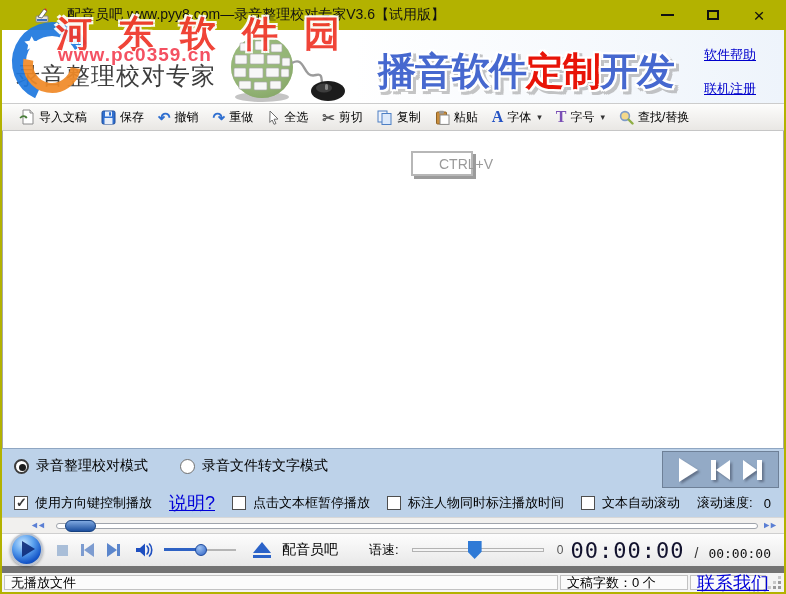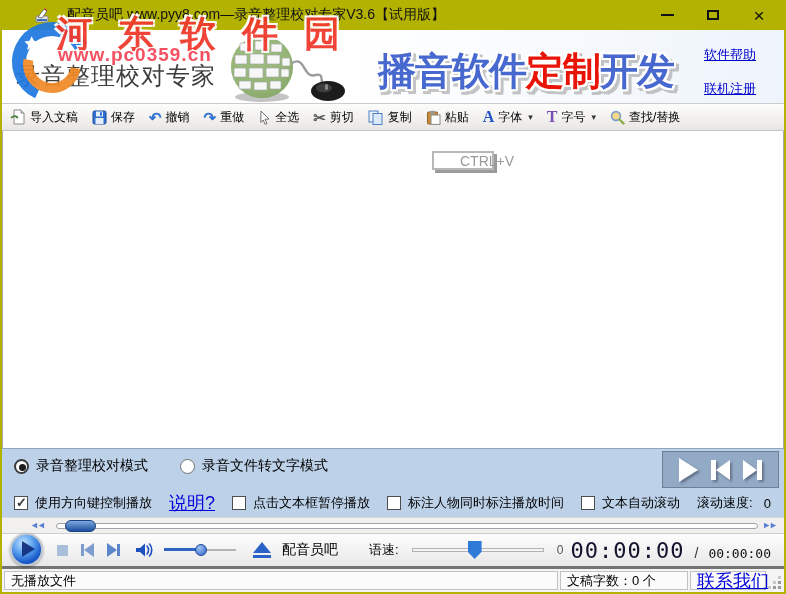--- a/index.html
+++ b/index.html
@@ -33,29 +33,29 @@
     letter-spacing:-1px;
     text-shadow:-2px -2px 0 #fff,2px -2px 0 #fff,-2px 2px 0 #fff,2px 2px 0 #fff,0 -2px 0 #fff,0 2px 0 #fff,-2px 0 0 #fff,2px 0 0 #fff;
     filter:drop-shadow(3px 3px 0 rgba(150,150,150,.55));
   }
   .banner .blue { color:#4668cf; }
   .banner .red  { color:#e81408; }
   .header-links { position:absolute; right:28px; top:16px; display:flex; flex-direction:column; gap:16px; }
   .hlink { color:#0000cc; font-size:13px; text-decoration:underline; white-space:nowrap; cursor:pointer;text-align:center; }
   
   .toolbar { position:relative; height:27px; flex:none; display:flex; align-items:center;
-    background:linear-gradient(#fdfdfc,#e9e7e4); border-bottom:1px solid #c6c6c6; padding-left:1px; }
+    background:linear-gradient(#fdfdfc,#e9e7e4); border-bottom:1px solid #c6c6c6; padding-left:10px; }
   .tb-item { display:flex; align-items:center; gap:4px; padding:0 7px; height:100%; font-size:12px; color:#000; cursor:default; white-space:nowrap; }
   .tb-item svg { flex:none; }
   .tb-glyph { font-size:15px; font-weight:bold; line-height:1; }
   .dd-arrow { font-size:9px; color:#333; margin-left:2px; }
   
   .editor { position:relative; flex:1; background:#ffffff; border-left:1px solid #a8a8a8; border-right:1px solid #a8a8a8; }
   .ctrlv {
-    position:absolute; left:429px; top:20px; width:62px; height:19px;
+    position:absolute; left:408px; top:20px; width:62px; height:25px;
     background:#fff; border:2px solid #b7b7b7; box-shadow:3px 3px 0 #9b9b9b;
     display:flex; align-items:center; justify-content:center;
     color:#9a9a9a; font-size:14px;padding-left:48px;
   }
   
   .mode-panel { position:relative; height:69px; flex:none; background:#bdd2e9; border-top:1px solid #8fa6c2; }
   .radio-row { position:absolute; left:12px; top:8px; display:flex; align-items:center; gap:32px; }
   .check-row { position:absolute; left:12px; top:42px; display:flex; align-items:center; gap:17px; font-size:13px; }
   .opt { display:flex; align-items:center; gap:7px; font-size:14px; color:#000; cursor:default; white-space:nowrap; }
   .radio { width:15px; height:15px; border-radius:50%; background:#fff; border:1px solid #707070; position:relative; flex:none; }
@@ -108,21 +108,21 @@
   .rate { position:relative; width:132px; height:18px; margin-left:13px; flex:none; cursor:pointer; }
   .rate-track { position:absolute; left:0; right:0; top:7px; height:4px; background:#f4f4f4; border:1px solid #b3b3b3; }
   .rate-thumb { position:absolute; left:56px; top:0; width:14px; height:18px; background:#2f7ad6;
     clip-path:polygon(0 0,100% 0,100% 60%,50% 100%,0 60%); }
   .rate-val { margin-left:13px; font-size:12px; color:#555; }
   .time-block { margin-left:auto; margin-right:13px; display:flex; align-items:baseline; gap:10px; white-space:nowrap; }
   .time-big { font-family:"DejaVu Sans Mono", monospace; font-size:22px; color:#13132e; letter-spacing:1px; }
   .time-sep { font-size:14px; color:#333; }
   .time-small { font-family:"DejaVu Sans Mono", monospace; font-size:13px; color:#111; }
   
-  .statusbar { height:26px; flex:none; background:#f4f4f4; border-top:3px solid #737373; display:flex; align-items:stretch; padding:2px; gap:2px; }
+  .statusbar { height:26px; flex:none; background:#f4f4f4; border-top:7px solid #737373; display:flex; align-items:stretch; padding:2px; gap:2px; }
   .cell { border:1px solid #c2c2c2; background:#fbfbfb; display:flex; align-items:center; padding:0 6px; font-size:13px; color:#000; white-space:nowrap; }
   .cell-left { flex:1; }
   .cell-count { width:128px; }
   .cell-contact { width:76px; }
   .grip { width:14px; position:relative; }
   .grip::after { content:""; position:absolute; right:1px; bottom:1px; width:3px; height:3px; background:#9a9a9a;
     box-shadow:-5px 0 #9a9a9a, 0 -5px #9a9a9a, -5px -5px #c9c9c9, -10px 0 #c9c9c9, 0 -10px #c9c9c9; }
   
   .wm-logo { position:absolute; left:0; top:16px; opacity:.93; pointer-events:none; }
   .wm-name { position:absolute; left:56px; top:10px; font-size:36px; font-weight:bold; color:#f03a2e; letter-spacing:26px;

